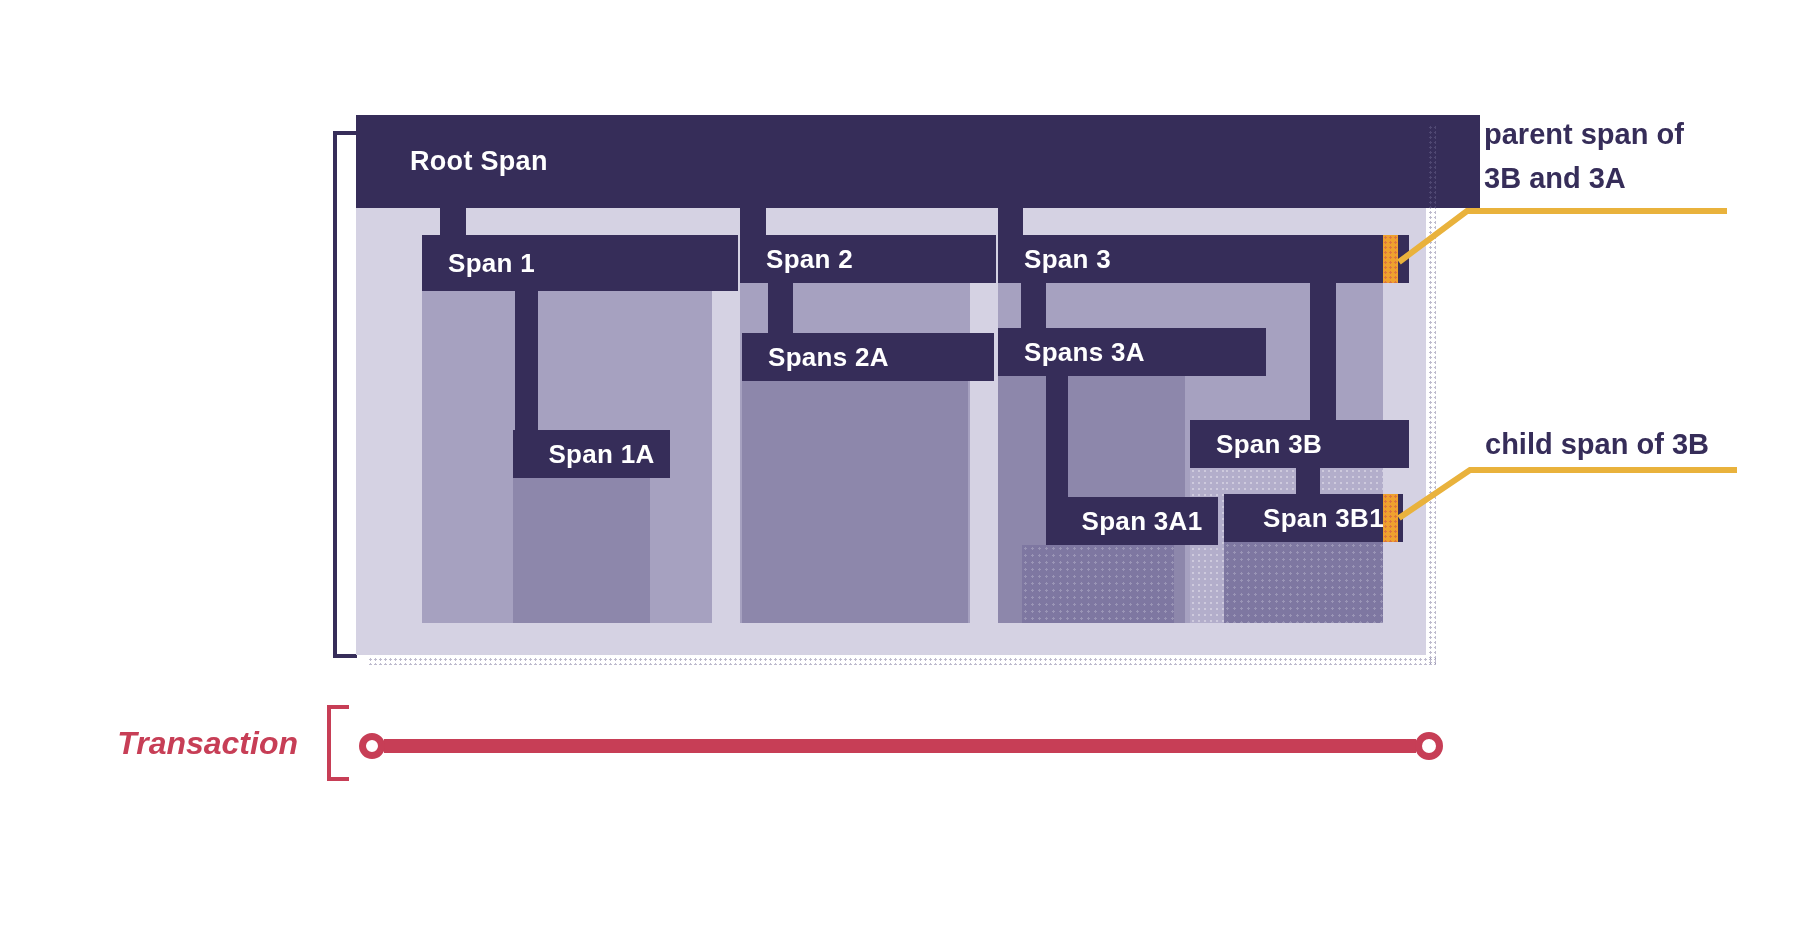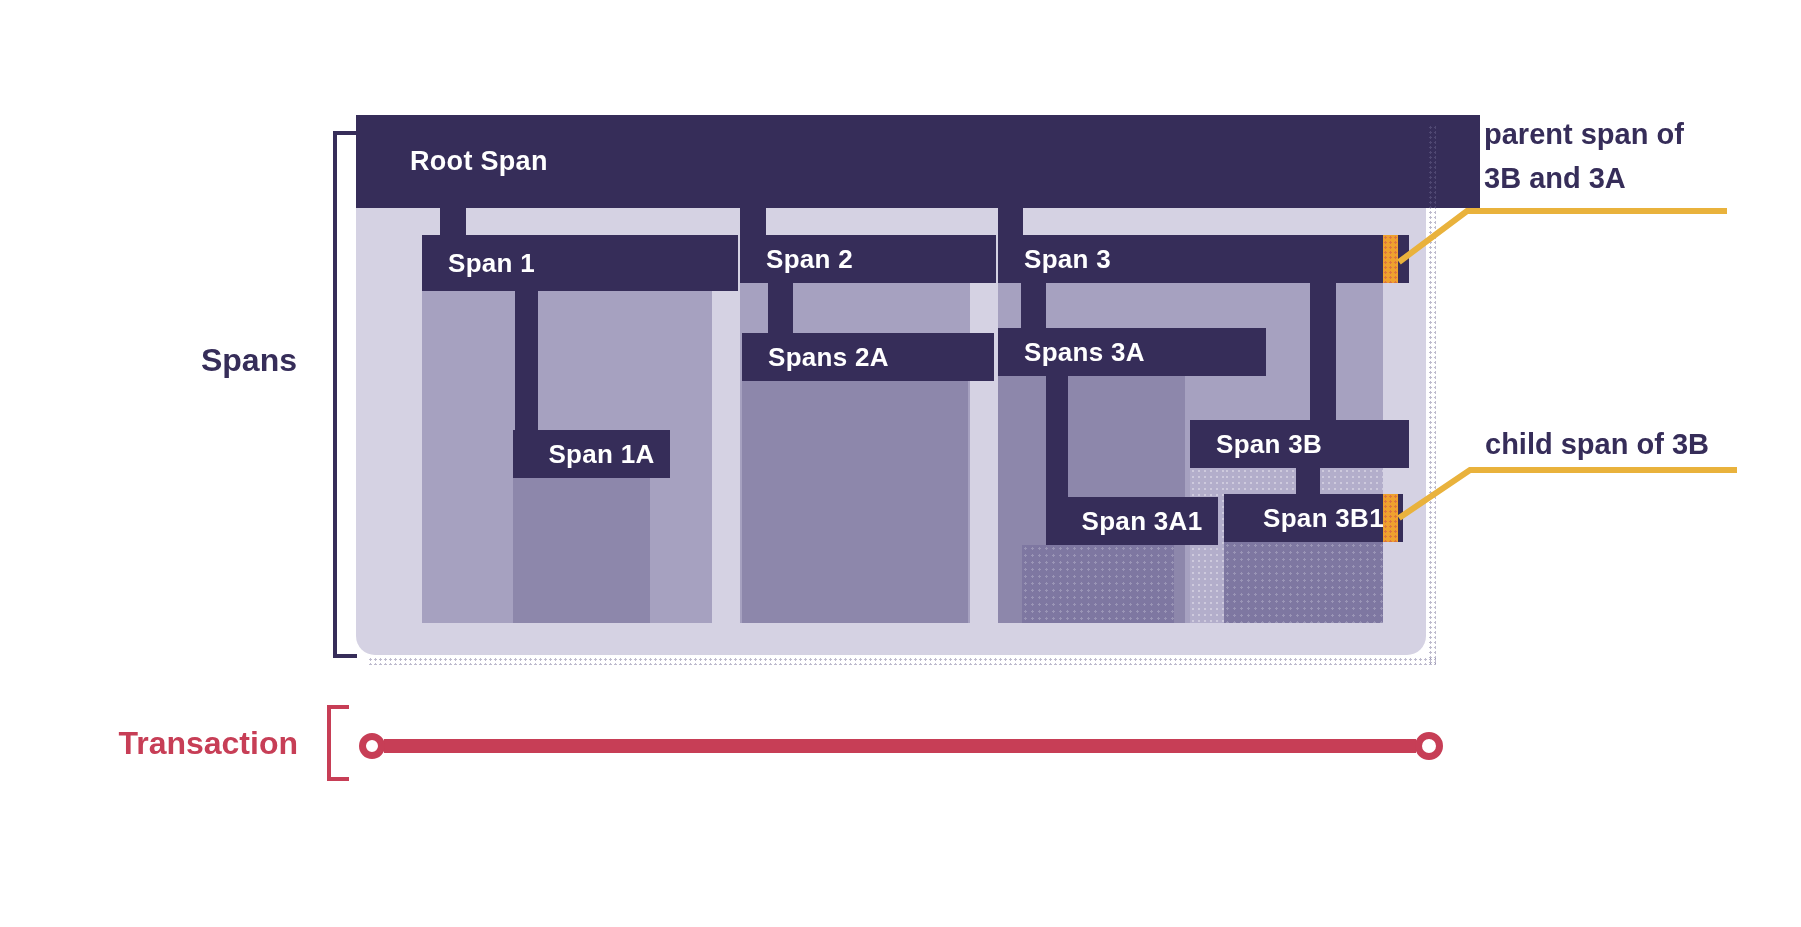--- a/index.html
+++ b/index.html
@@ -2,21 +2,21 @@
 <html style="--dark: #362d59; --lavender: #d5d2e3; --fill_light: #a6a1c0; --fill_mid: #8d87ab; --fill_deep: #7e77a1; --fill_strip: #b3aecb; --orange: #efa12e; --yellow: #e9b23c; --red: #c73e56; --text_navy: #362d59; --white: #ffffff;"><head>
 <meta charset="utf-8">
 <style>
   html,body{margin:0;padding:0;background:#fff;}
   .canvas{
     position:relative;width:1801px;height:927px;background:var(--white,#fff);
     font-family:"Liberation Sans", sans-serif;overflow:hidden;
   }
   .abs{position:absolute;}
   
-  .container{background:var(--lavender,#d5d2e3);border-radius:19px;}
+  .container{background:var(--lavender,#d5d2e3);}
   .bar{background:var(--dark,#362d59);color:#fff;display:flex;align-items:center;
        font-size:26px;font-weight:700;letter-spacing:.3px;white-space:nowrap;padding-left:20px;}
   .bar.padded{padding-left:26px;}
   .bar.root-pad{padding-left:54px;font-size:27px;}
   .bar.centered{justify-content:center;}
   .stem{background:var(--dark,#362d59);}
   .fill-light{background:var(--fill_light,#a6a1c0);}
   .fill-mid{background:var(--fill_mid,#8d87ab);}
   .fill-deep{background:var(--fill_deep,#7e77a1);
     background-image:radial-gradient(rgba(255,255,255,.22) 1.1px, transparent 1.2px);
@@ -50,21 +50,20 @@
 </head>
 <body>
 
 <div class="canvas">
 
   <div class="abs bracket navy" style="left:333px;top:131px;width:24px;height:527px;">
     <div class="v"></div>
     <div class="tick top"></div>
     <div class="tick bot"></div>
   </div>
-  <div class="abs side-label navy" style="left:100px;top:340px;width:197px;">Spans</div>
 
   <div class="abs container" style="left:356px;top:115px;width:1070px;height:540px;">
 
     <div class="abs fill-light" style="left:66px;top:168px;width:290px;height:340px;"></div>
     <div class="abs fill-light" style="left:384px;top:168px;width:230px;height:340px;"></div>
     <div class="abs fill-light" style="left:642px;top:168px;width:385px;height:340px;"></div>
 
     <div class="abs fill-mid" style="left:157px;top:363px;width:137px;height:145px;"></div>
     <div class="abs fill-mid" style="left:386px;top:266px;width:226px;height:242px;"></div>
     <div class="abs fill-mid" style="left:642px;top:261px;width:187px;height:247px;"></div>
@@ -126,21 +125,21 @@
     <polyline points="1399,262 1467,211 1727,211"></polyline>
     <polyline points="1399,518 1470,470 1737,470"></polyline>
   </svg>
 
   <div class="abs annotation" style="left:1484px;top:112px;">
     <div>parent span of</div>
     <div>3B and 3A</div>
   </div>
   <div class="abs annotation" style="left:1485px;top:424px;line-height:40px;">child span of 3B</div>
 
-  <div class="abs side-label red" style="left:40px;top:723px;width:258px;">Transaction</div>
+  <div class="abs side-label red" style="left:40px;top:723px;width:258px;font-style:italic;">Transaction</div>
   <div class="abs bracket red" style="left:327px;top:705px;width:22px;height:76px;">
     <div class="v"></div>
     <div class="tick top"></div>
     <div class="tick bot"></div>
   </div>
   <div class="abs t-line" style="left:384px;top:739px;width:1032px;height:14px;"></div>
   <div class="abs t-circle" style="left:359px;top:733px;width:26px;height:26px;"></div>
   <div class="abs t-circle" style="left:1415px;top:732px;width:28px;height:28px;"></div>
 
 </div>

